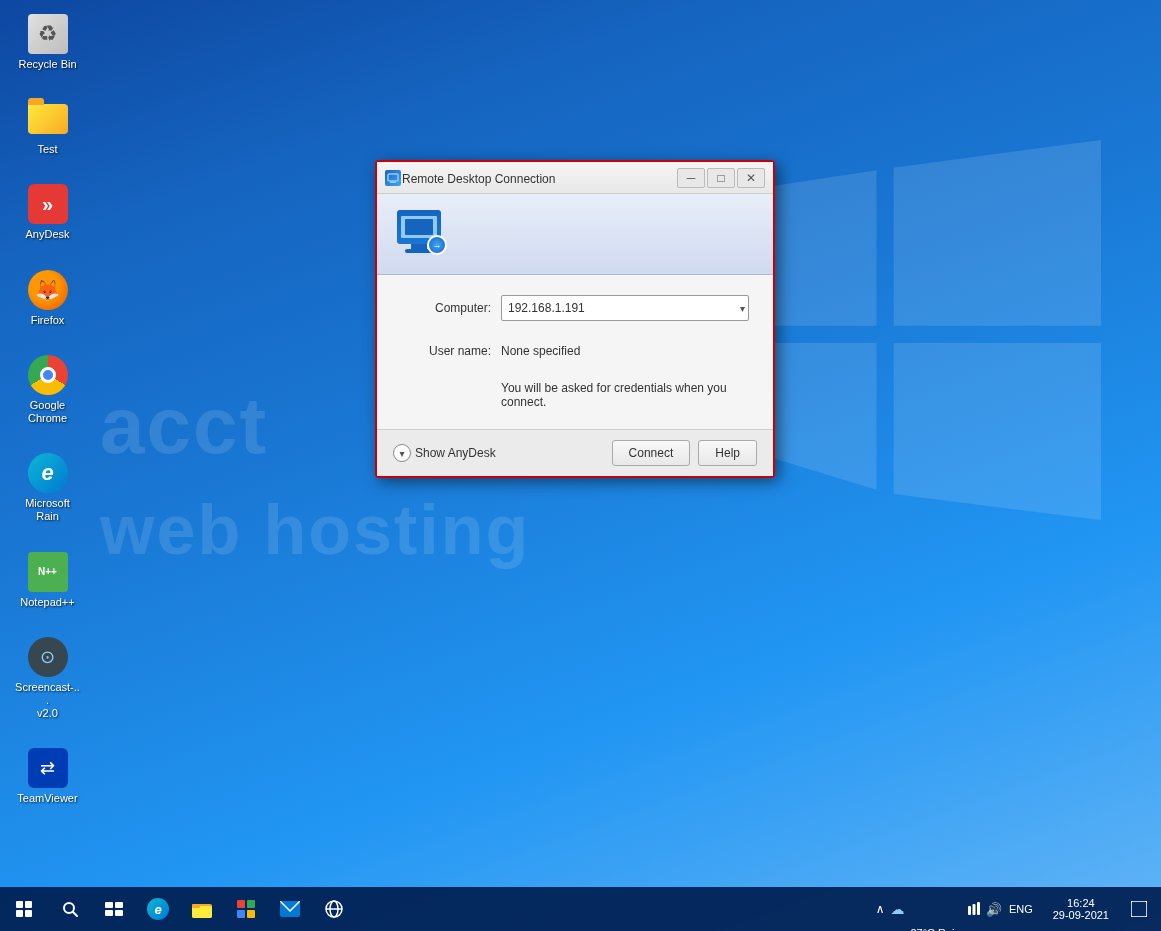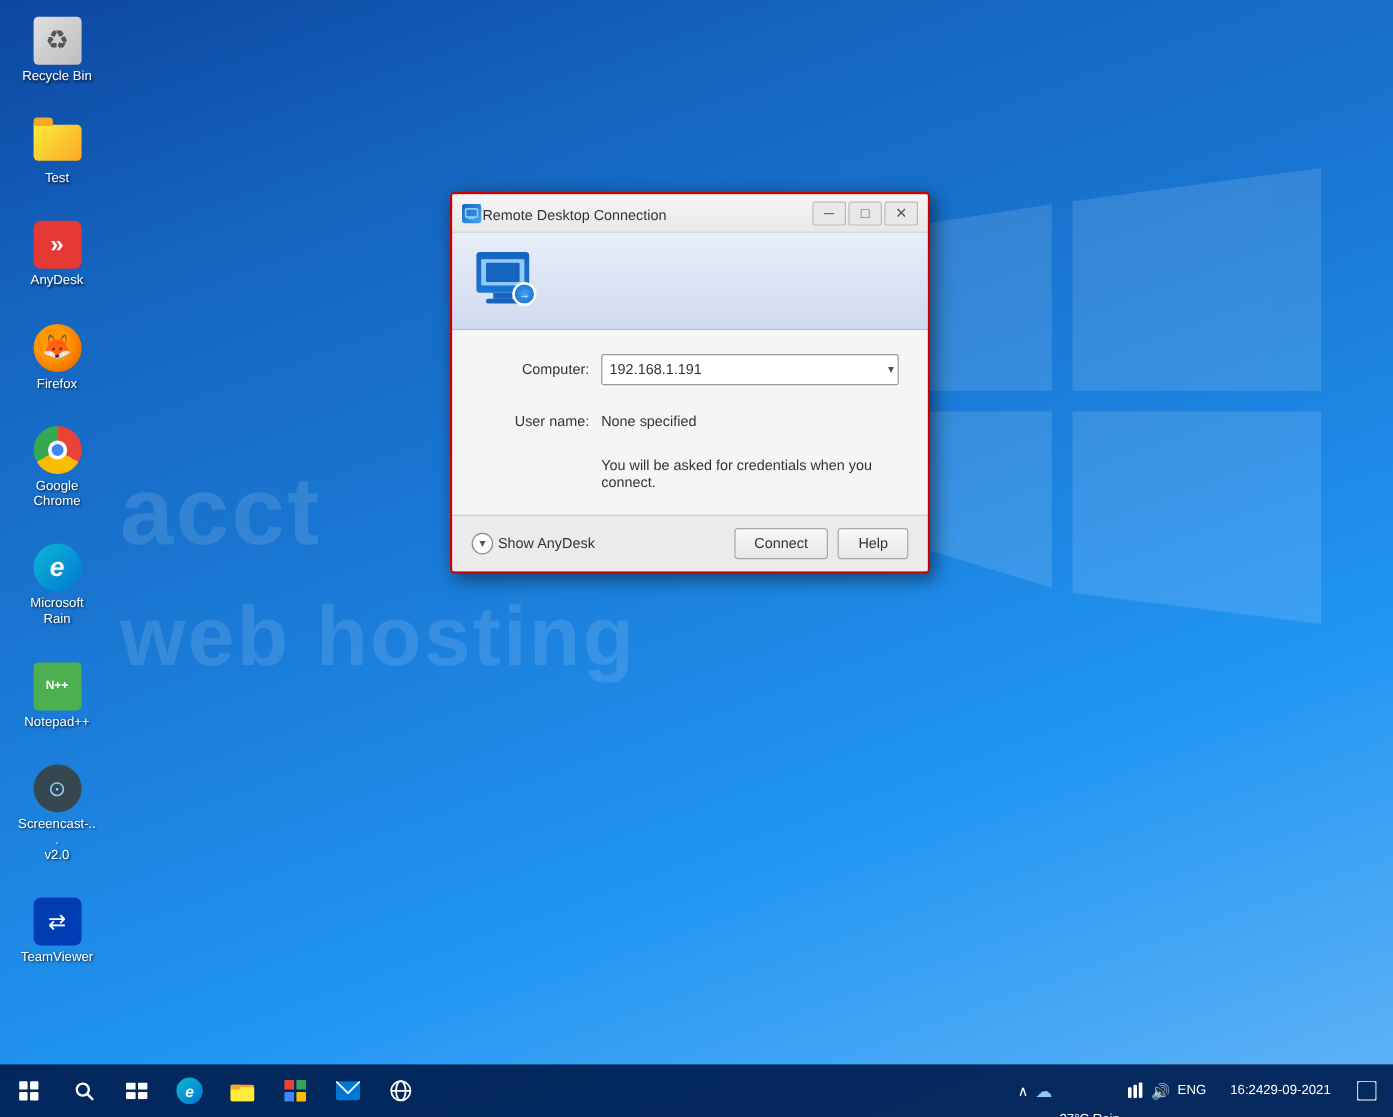--- a/index.html
+++ b/index.html
@@ -417,21 +417,21 @@
       display: flex;
       align-items: center;
       gap: 6px;
       padding: 0 8px;
       color: white;
       font-size: 11px;
     }
 
     .clock-area {
       display: flex;
-      flex-direction: row;
+      flex-direction: column;
       align-items: center;
       justify-content: center;
       color: white;
       font-size: 11px;
       padding: 0 8px;
       cursor: pointer;
       height: 44px;
     }
 
     .notification-btn {

